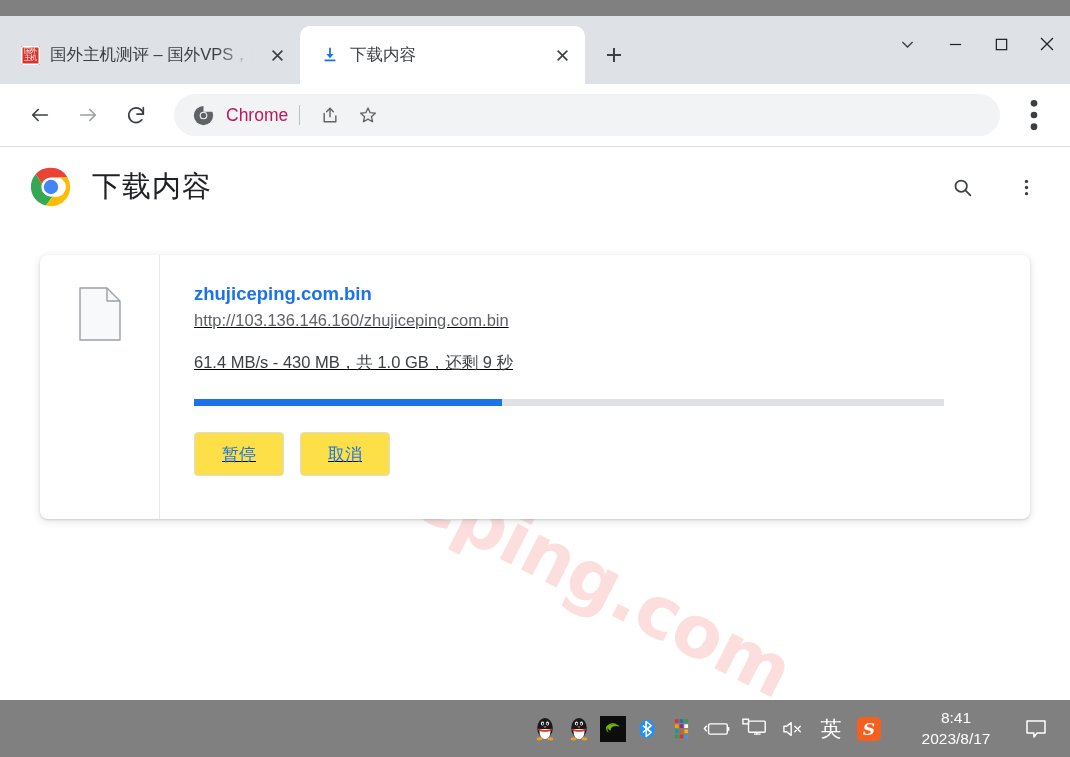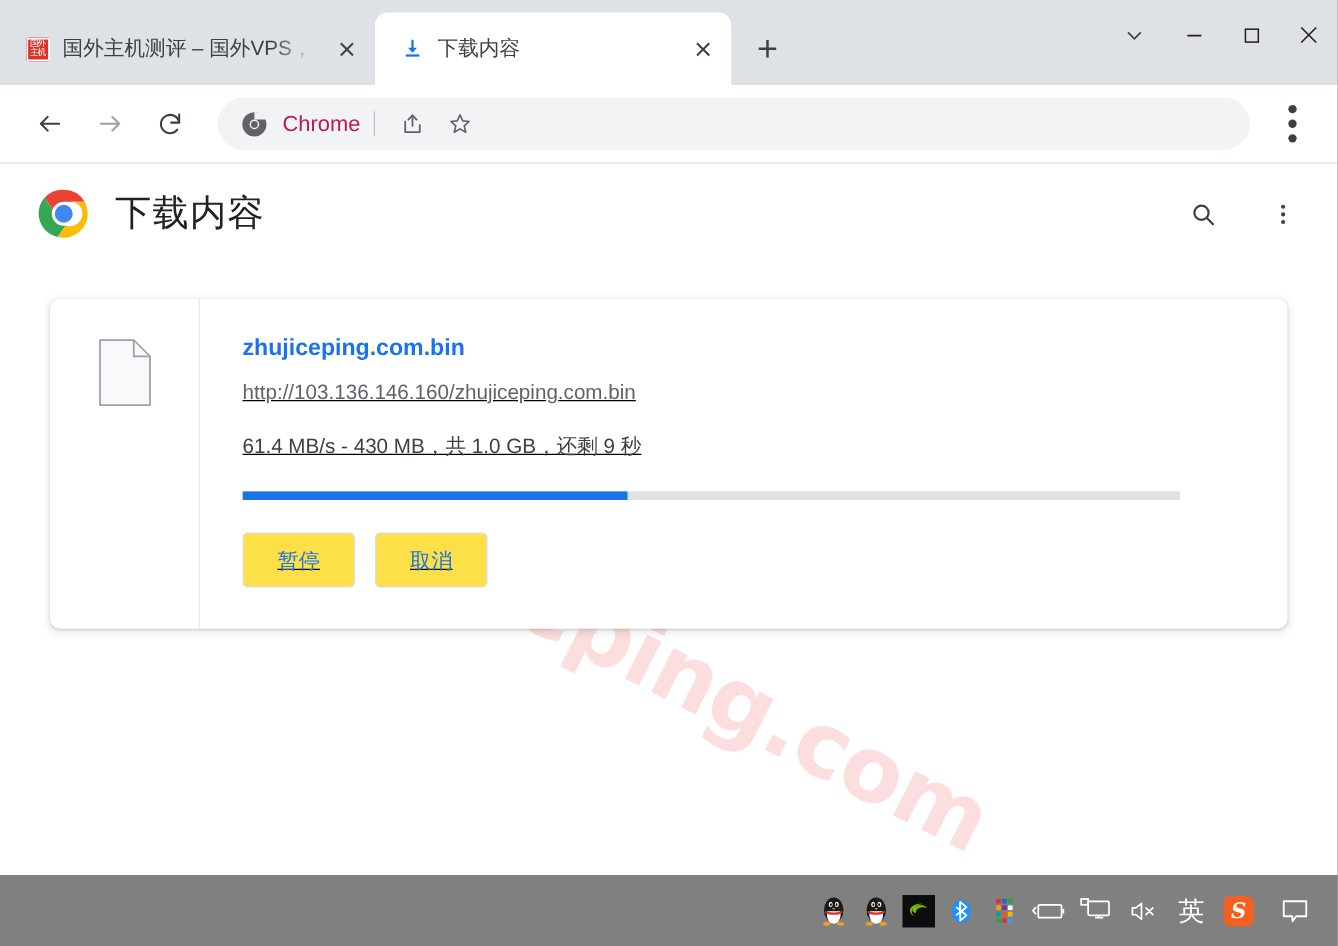--- a/index.html
+++ b/index.html
@@ -5,21 +5,21 @@
   * { box-sizing: border-box; margin: 0; padding: 0; }
   html, body {
     width: 1070px; height: 757px;
     font-family: "Liberation Sans", "DejaVu Sans", sans-serif;
     overflow: hidden;
     background: #808080;
   }
   body { position: relative; }
 
   
-  .browser { position: absolute; left:0; top:0; width:1070px; height:700px; background:#fff; overflow:hidden; }
+  .browser { position: absolute; left:0; top:16px; width:1070px; height:700px; background:#fff; overflow:hidden; }
 
   
   .tabstrip {
     position: relative; height: 68px; background:#dee1e6;
     display:flex; align-items:flex-end;
   }
   .tab {
     position: relative; height: 58px; display:flex; align-items:center;
     padding: 0 10px 0 20px; border-radius: 10px 10px 0 0;
     font-size: 16px; color:#3c4043; cursor:default; gap:10px;
@@ -114,21 +114,21 @@
   .dl-iconcol {
     width:120px; flex:0 0 120px; display:flex; justify-content:center;
     padding-top:32px; border-right:1px solid #e8eaed;
   }
   .file-icon { width:42px; height:54px; }
   .dl-body { flex:1; padding: 28px 30px 0 34px; }
   .dl-filename {
     font-size:18.5px; color:#1a73e8; font-weight:700; text-decoration:none;
     display:inline-block; cursor:pointer;
   }
-  .dl-url { font-size:16.5px; color:#5f6368; margin-top:16px; }
+  .dl-url { font-size:16.5px; color:#5f6368; margin-top:6px; }
   .dl-status { font-size:16.5px; color:#3c4043; margin-top:22px; }
   .progress {
     margin-top: 25px; height:7px; width: 750px; background:#dfe1e3; border-radius:0;
     overflow:hidden;
   }
   .progress-fill { height:100%; background:#1a73e8; }
   .dl-actions { margin-top: 26px; display:flex; gap:16px; }
   .dl-btn {
     min-width:90px; height:44px; padding: 0 20px;
     background:#fde047; border:1px solid #dadce0; border-radius:4px;
@@ -434,19 +434,23 @@
 
     <div class="tray-item wide">
       <span class="ime-glyph">英</span>
     </div>
 
     <div class="tray-item wide">
       <span class="sogou-logo">S</span>
     </div>
   </div>
 
+  <div class="tb-clock">
+    <div>8:41</div>
+    <div>2023/8/17</div>
+  </div>
 
   <div class="tb-notify">
     <svg viewBox="0 0 24 24" fill="none" stroke="#fff" stroke-width="1.5" stroke-linejoin="round">
       <path d="M3 4h18v12h-8l-3 4-0.2-4H3z"></path>
     </svg>
   </div>
 </div>
 
 </body></html>

